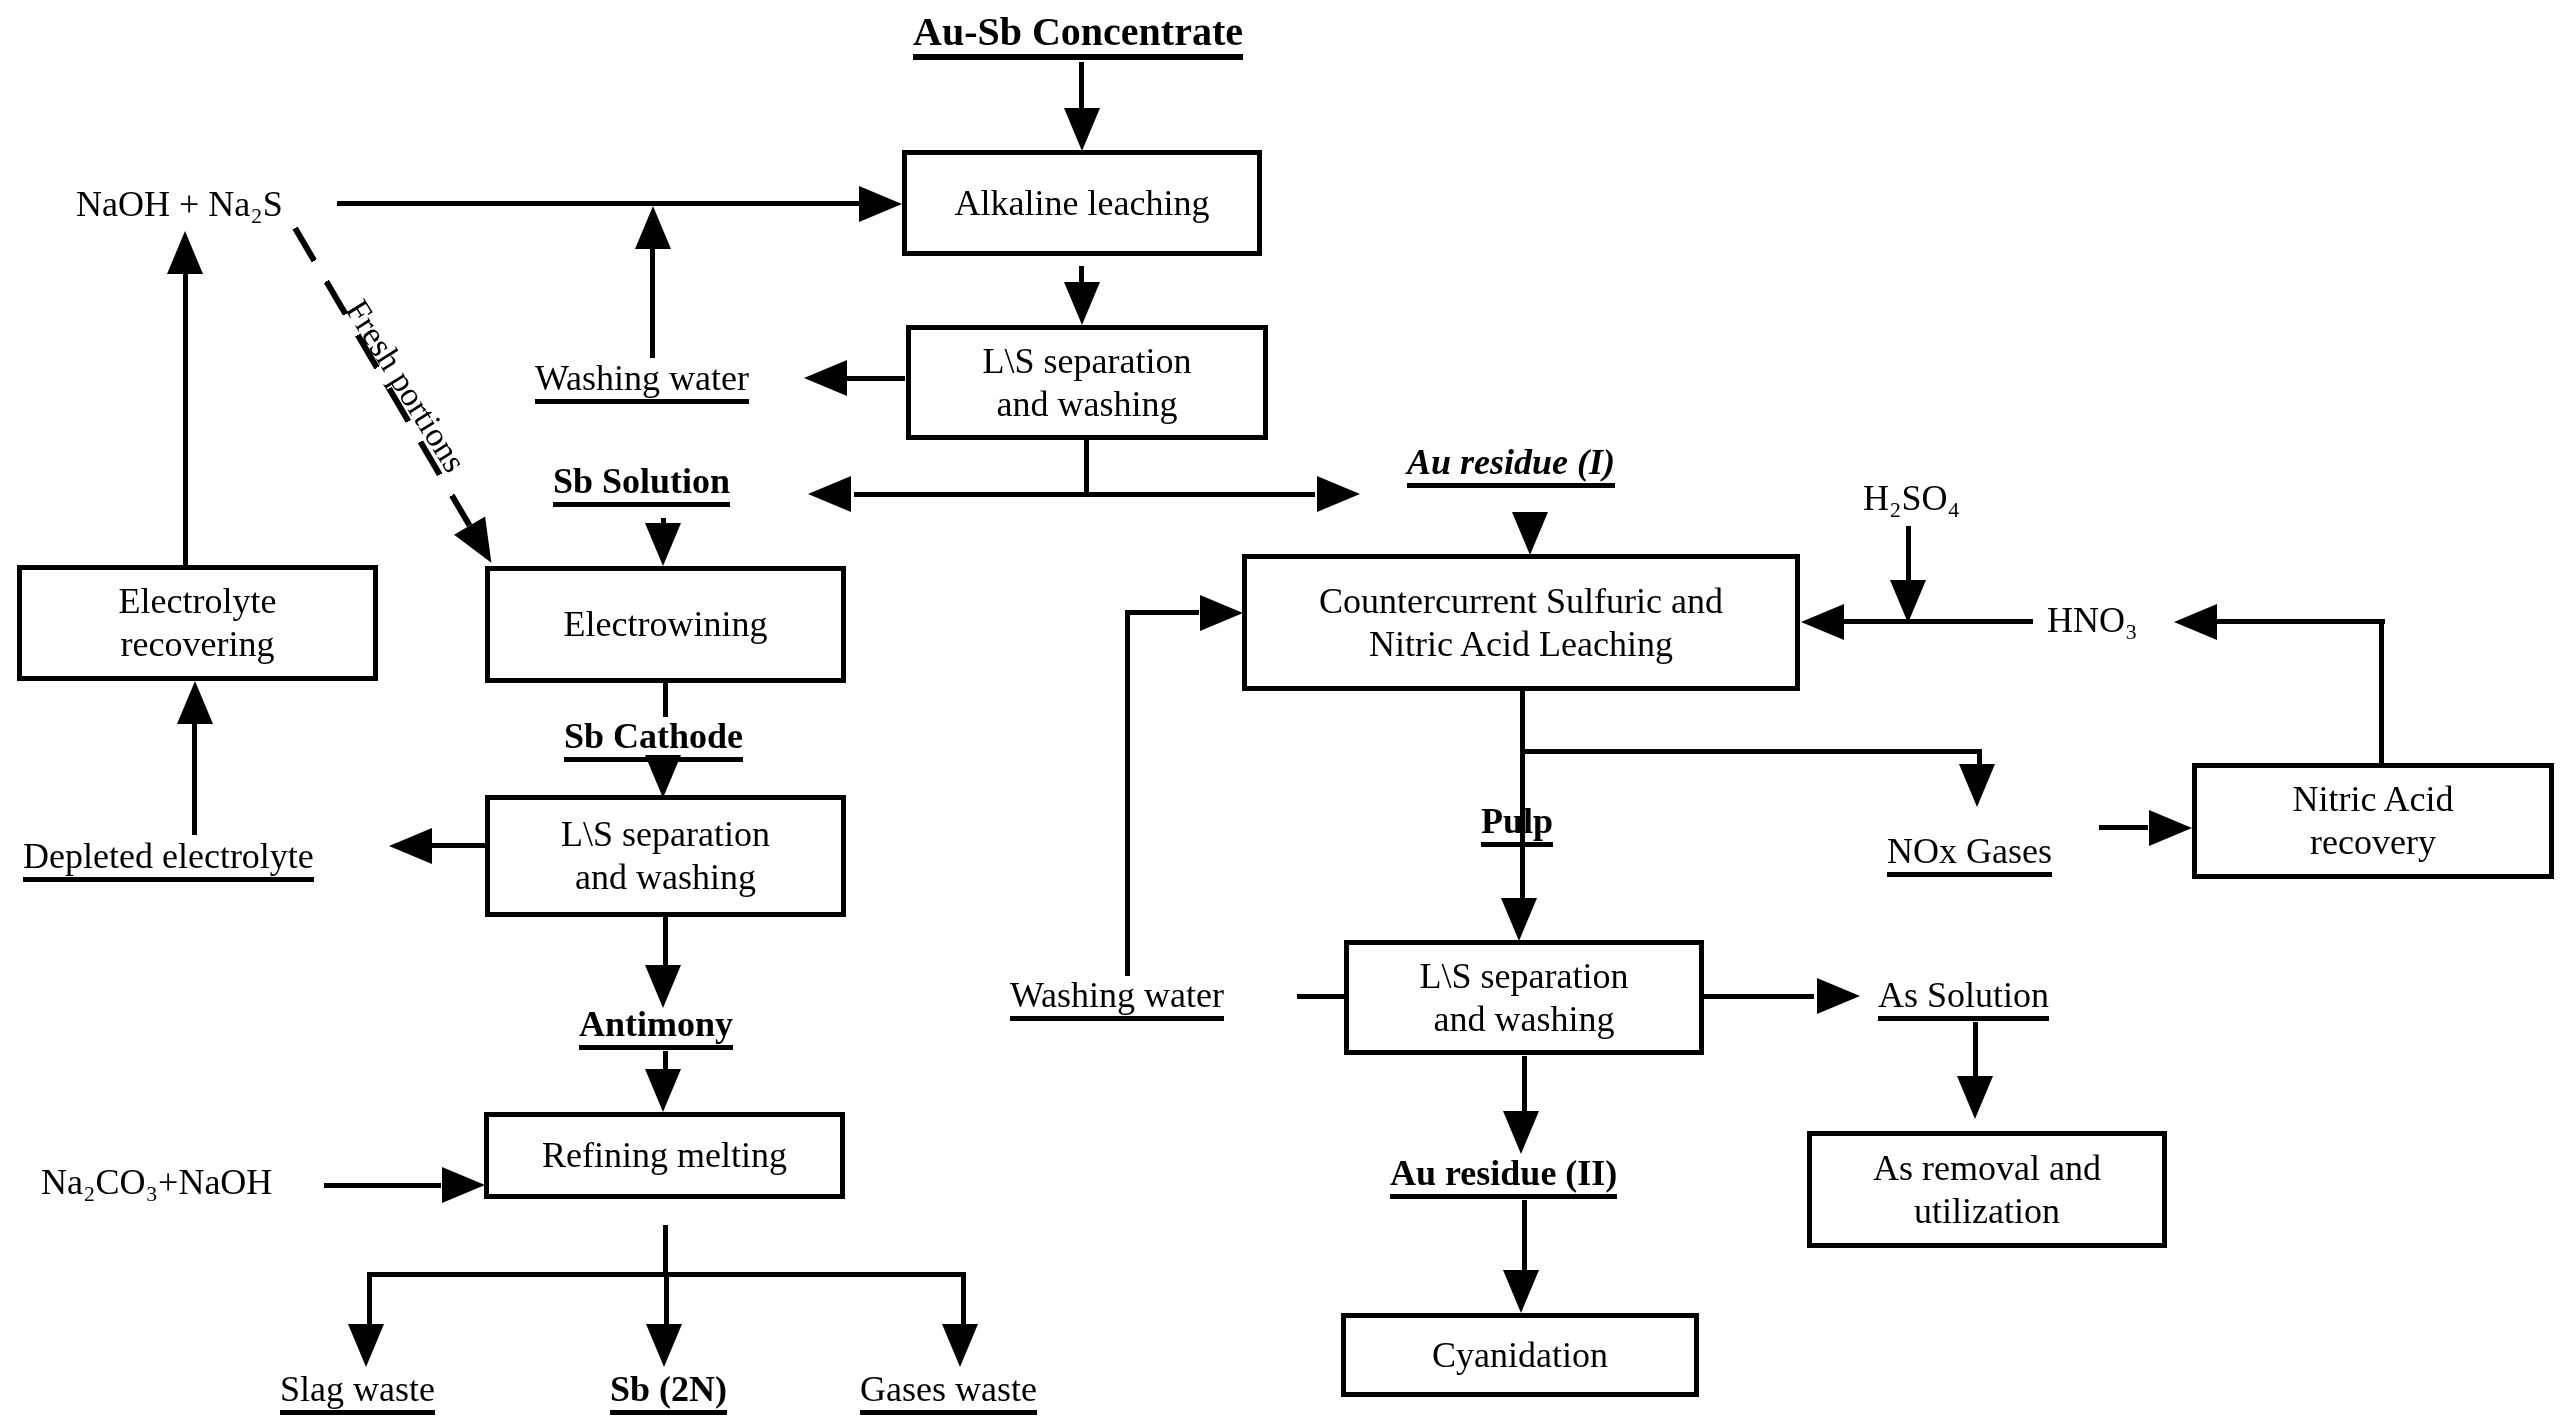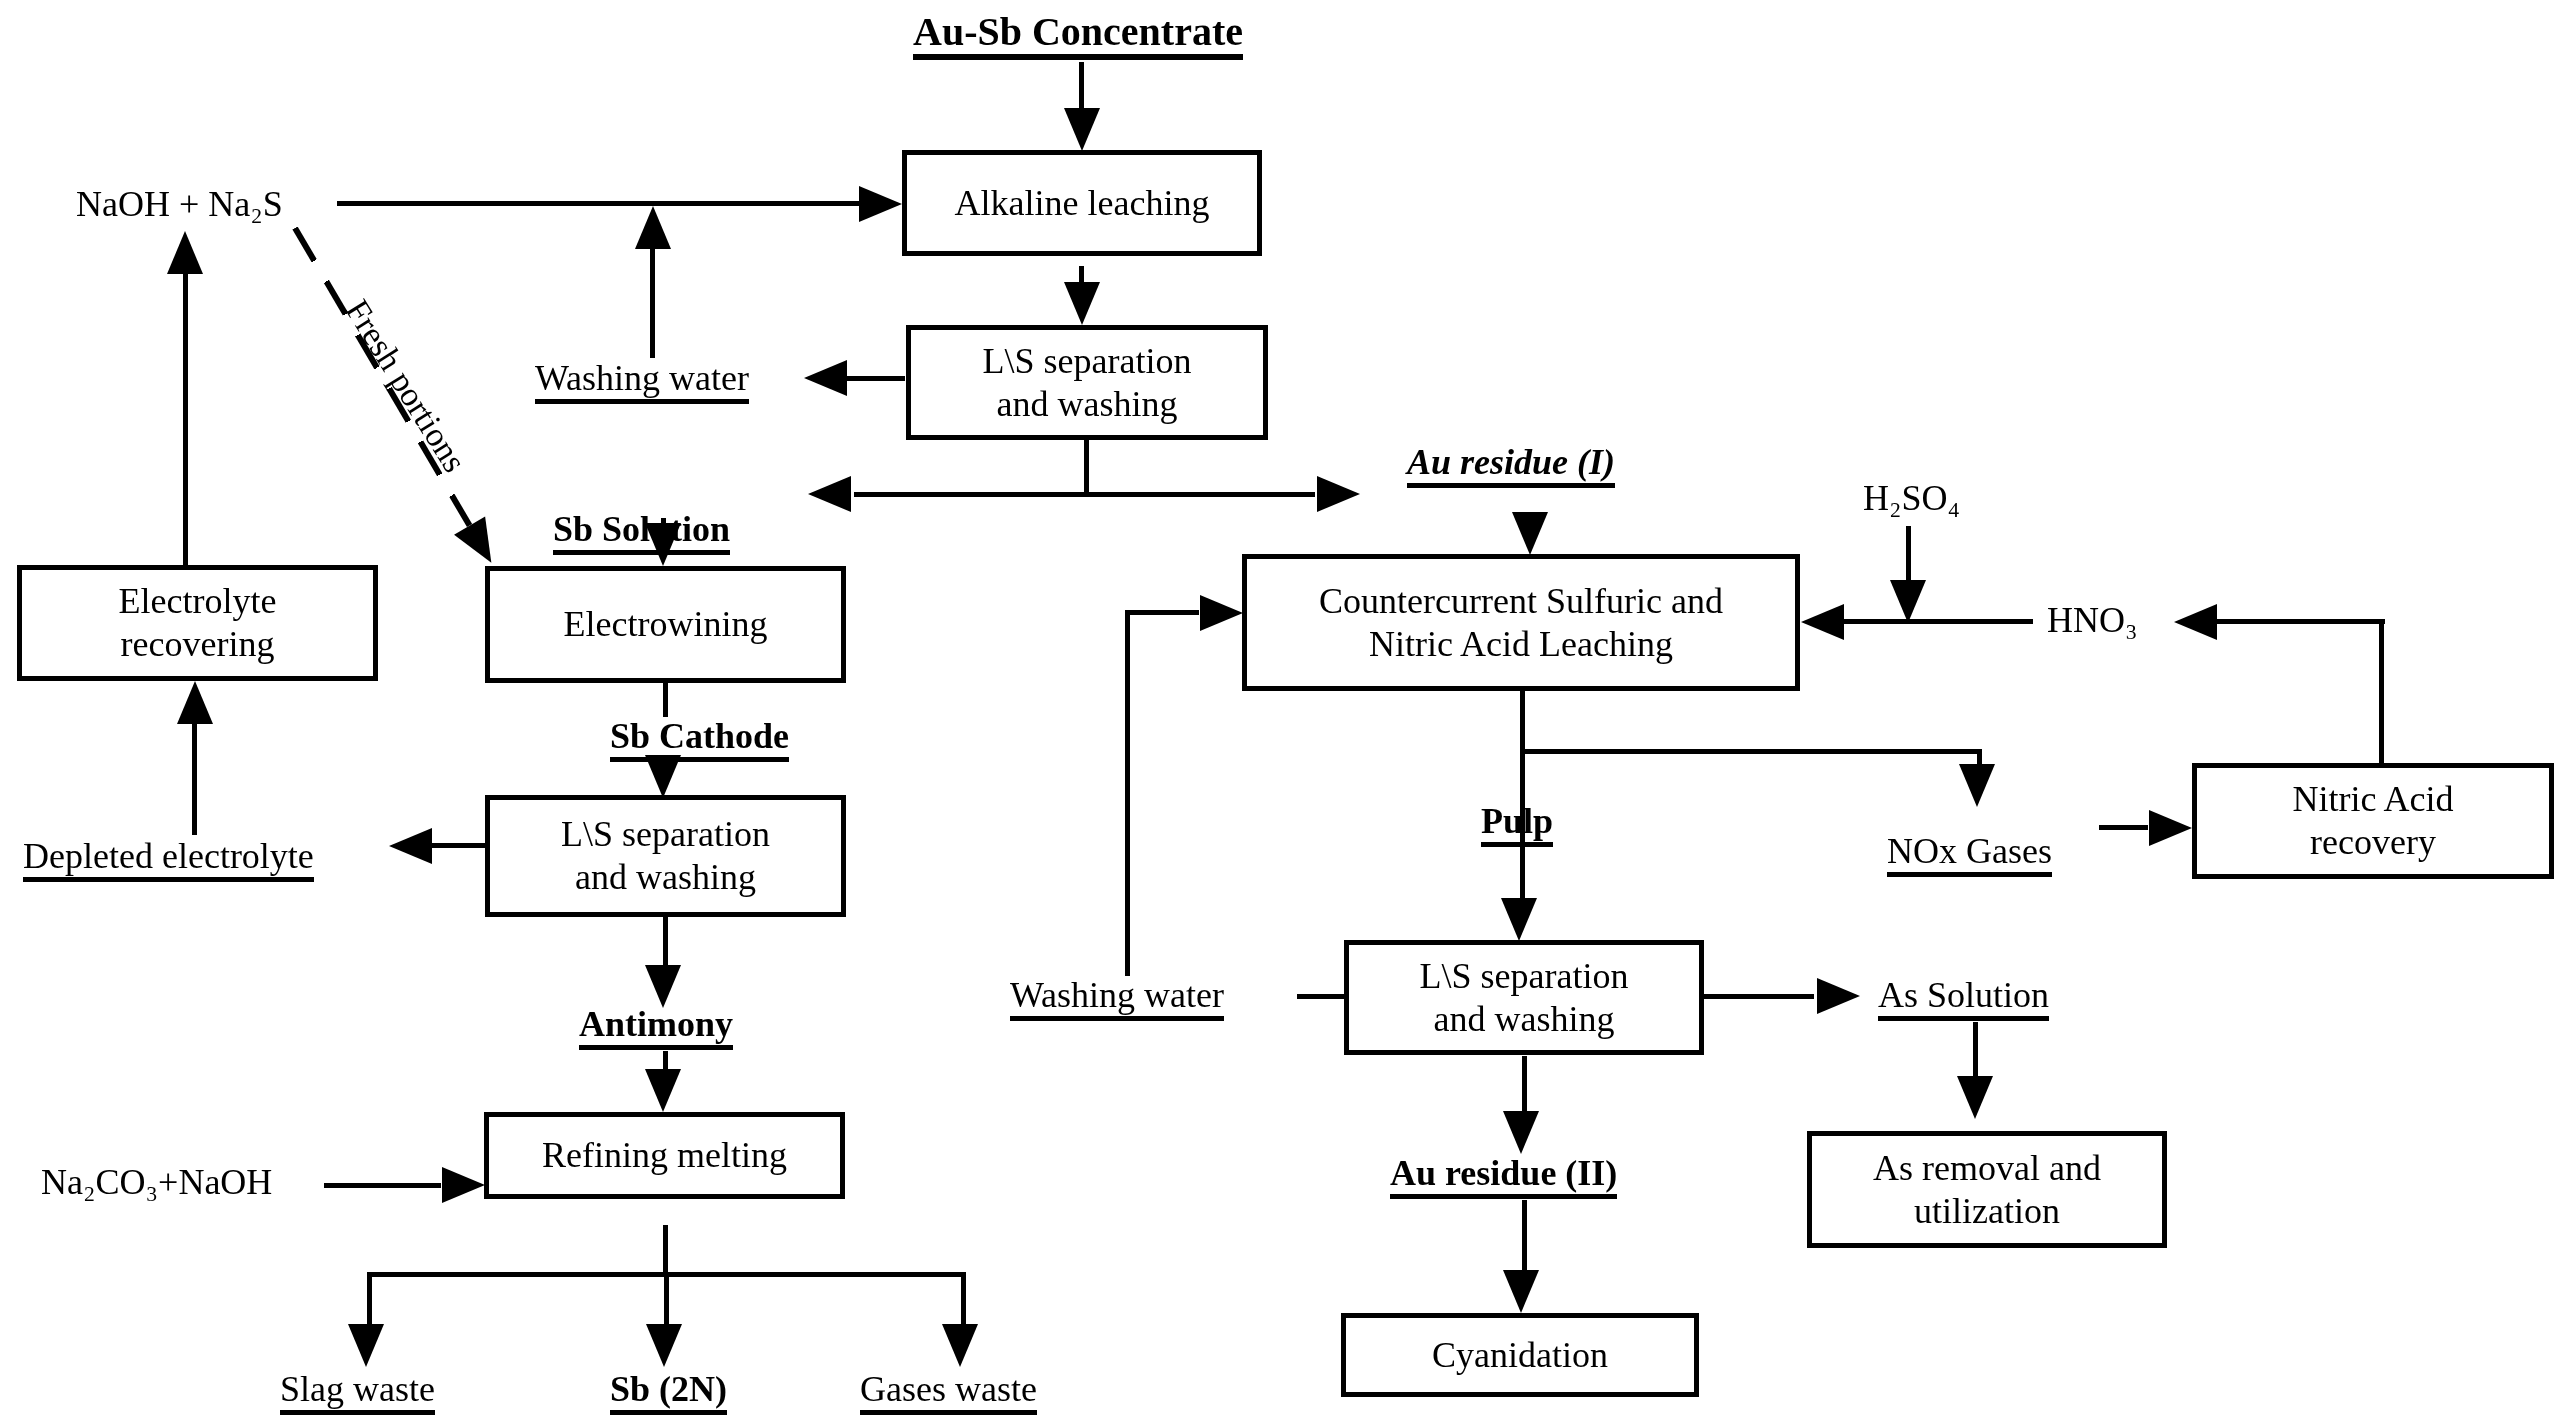--- a/index.html
+++ b/index.html
@@ -210,25 +210,25 @@
   <div class="ah down" style="left:1957px;top:1076px;"></div>
 
   <div class="vl" style="left:1522px;top:1056px;height:60px;"></div>
   <div class="ah down" style="left:1503px;top:1111px;"></div>
 
   <div class="vl" style="left:1522px;top:1200px;height:74px;"></div>
   <div class="ah down" style="left:1503px;top:1270px;"></div>
 
   <div class="lbl" style="left:76px;top:184px;font-family:Liberation Serif, serif;">NaOH + Na₂S</div>
   <div class="lbl u" style="left:535px;top:358px;">Washing water</div>
-  <div class="lbl u b" style="left:553px;top:461px;margin-top:48px;">Sb Solution</div>
+  <div class="lbl u b" style="left:553px;top:461px;">Sb Solution</div>
   <div class="lbl u b" style="left:1407px;top:442px;font-style:italic;">Au residue (I)</div>
   <div class="lbl" style="left:1863px;top:478px;">H₂SO₄</div>
   <div class="lbl" style="left:2047px;top:600px;">HNO₃</div>
-  <div class="lbl u b" style="left:564px;top:716px;margin-left:46px;">Sb Cathode</div>
+  <div class="lbl u b" style="left:564px;top:716px;">Sb Cathode</div>
   <div class="lbl u" style="left:23px;top:836px;">Depleted electrolyte</div>
   <div class="lbl u b" style="left:1481px;top:801px;">Pulp</div>
   <div class="lbl u" style="left:1887px;top:807px;margin-top:24px;">NOx Gases</div>
   <div class="lbl u" style="left:1010px;top:975px;">Washing water</div>
   <div class="lbl u" style="left:1878px;top:975px;">As Solution</div>
   <div class="lbl u b" style="left:579px;top:1004px;">Antimony</div>
   <div class="lbl" style="left:41px;top:1162px;">Na₂CO₃+NaOH</div>
   <div class="lbl u b" style="left:1390px;top:1153px;">Au residue (II)</div>
   <div class="lbl u" style="left:280px;top:1369px;">Slag waste</div>
   <div class="lbl u b" style="left:610px;top:1369px;">Sb (2N)</div>

